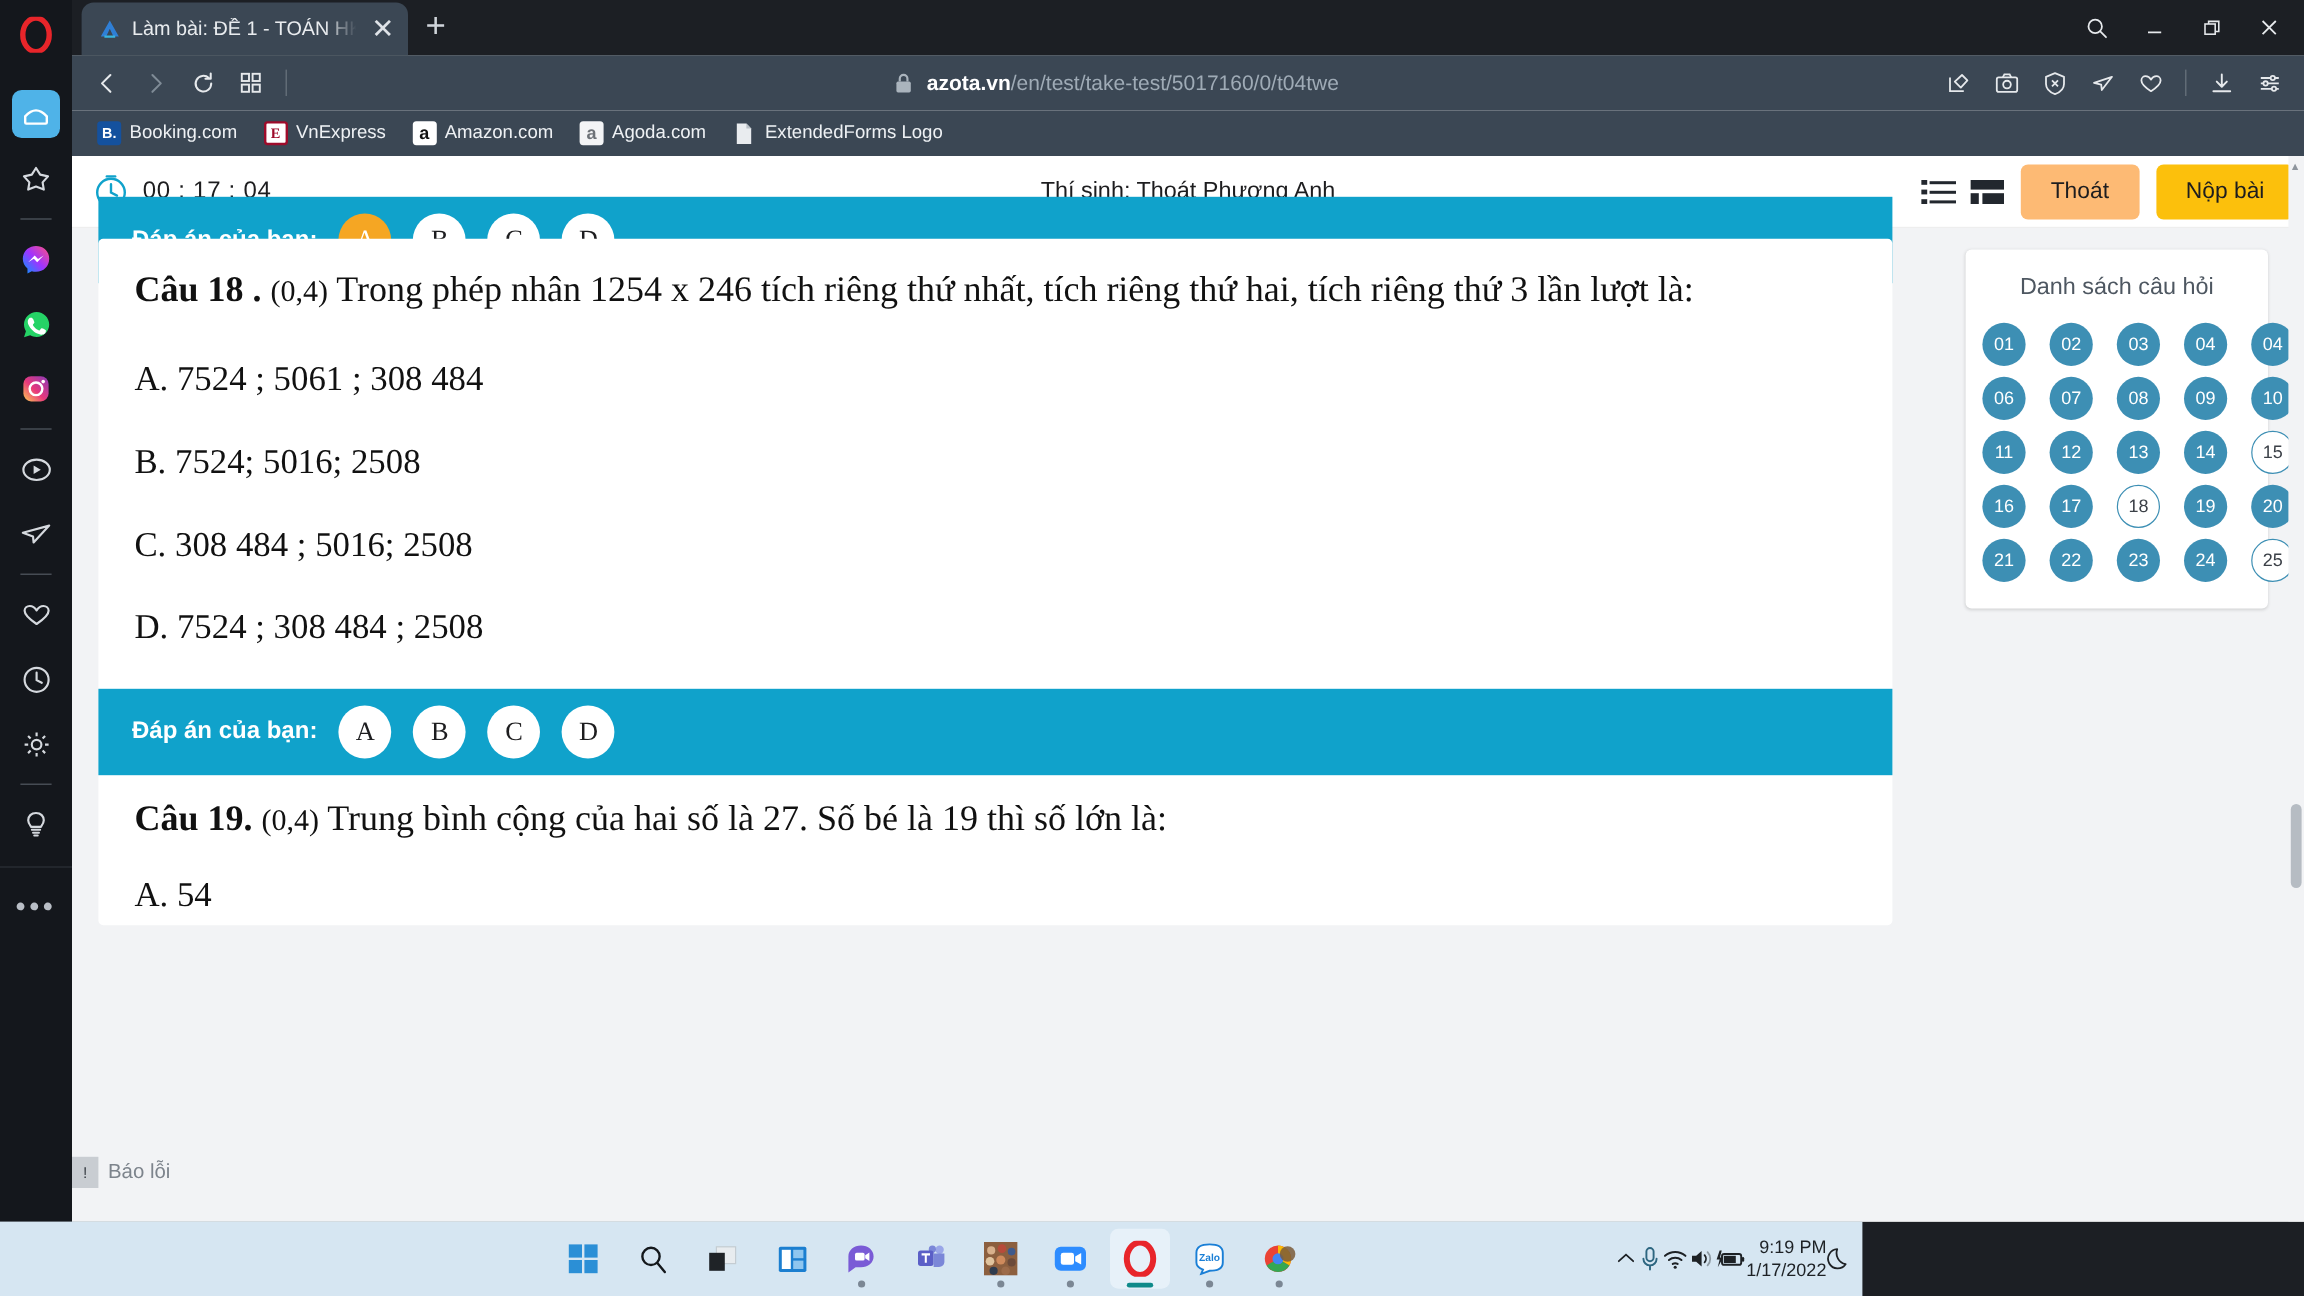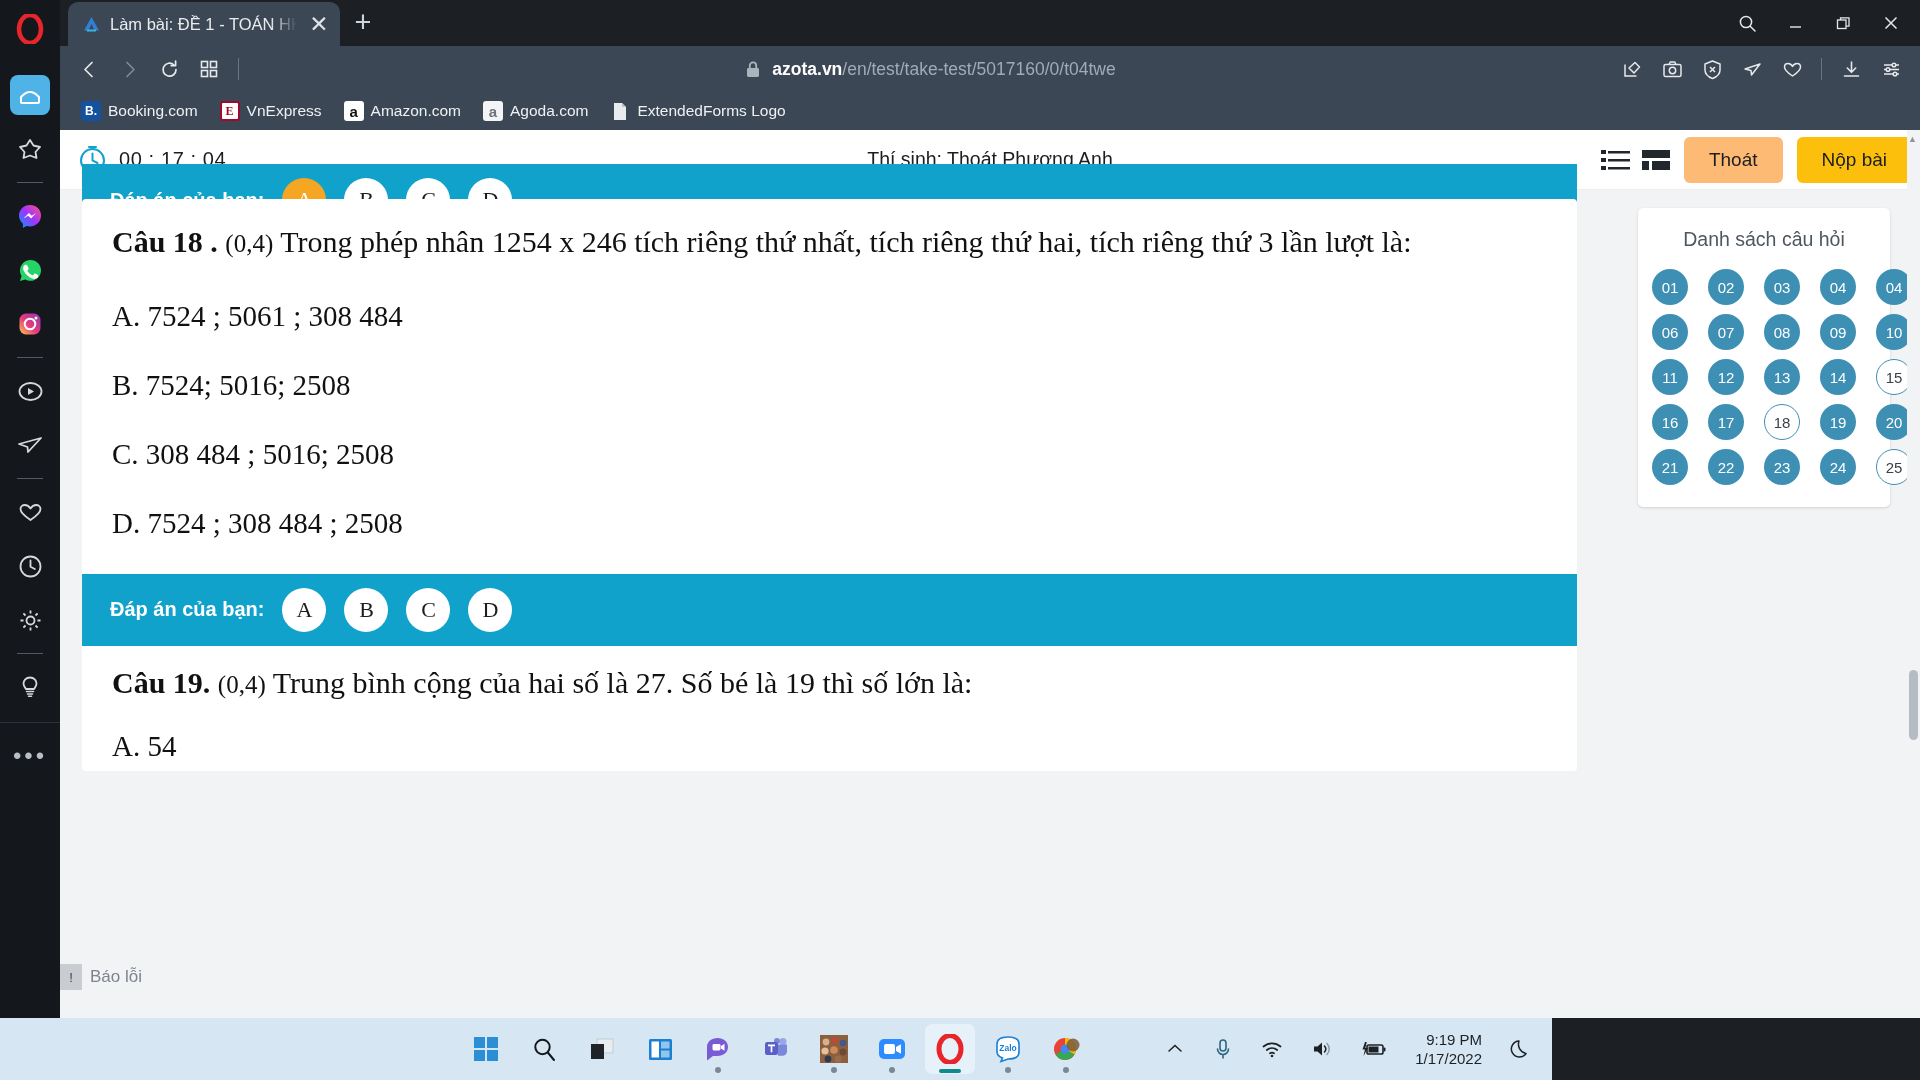--- a/index.html
+++ b/index.html
@@ -142,21 +142,21 @@
     background: #d6e6f2; display:flex; align-items:center;
   }
   .tb-center { position:absolute; left:50%; transform:translateX(-50%); display:flex; align-items:center; gap: 8px; }
   .tb-item { width: 50px; height: 50px; border-radius: 7px; display:flex; align-items:center;
     justify-content:center; position:relative; }
   .tb-item.active { background: #e7f1f9; }
   .tb-dot { position:absolute; bottom: 1px; left:50%; transform:translateX(-50%);
     width: 6px; height: 6px; border-radius:50%; background:#7b8794; }
   .tb-bar { position:absolute; bottom: 1px; left:50%; transform:translateX(-50%);
     width: 22px; height: 4px; border-radius:3px; background:#0f8a8a; }
-  .tray { position:absolute; right: 20px; display:flex; align-items:center; gap: 28px; }
+  .tray { position:absolute; right: 8px; display:flex; align-items:center; gap: 0; }
   .tray-clock { text-align:right; font-size: 15px; line-height: 19px; color:#1d2125; }
 
   svg { display:block; }
 </style>
 </head>
 <body>
 
 <div id="screen">
 
   <div class="opera-sidebar">

